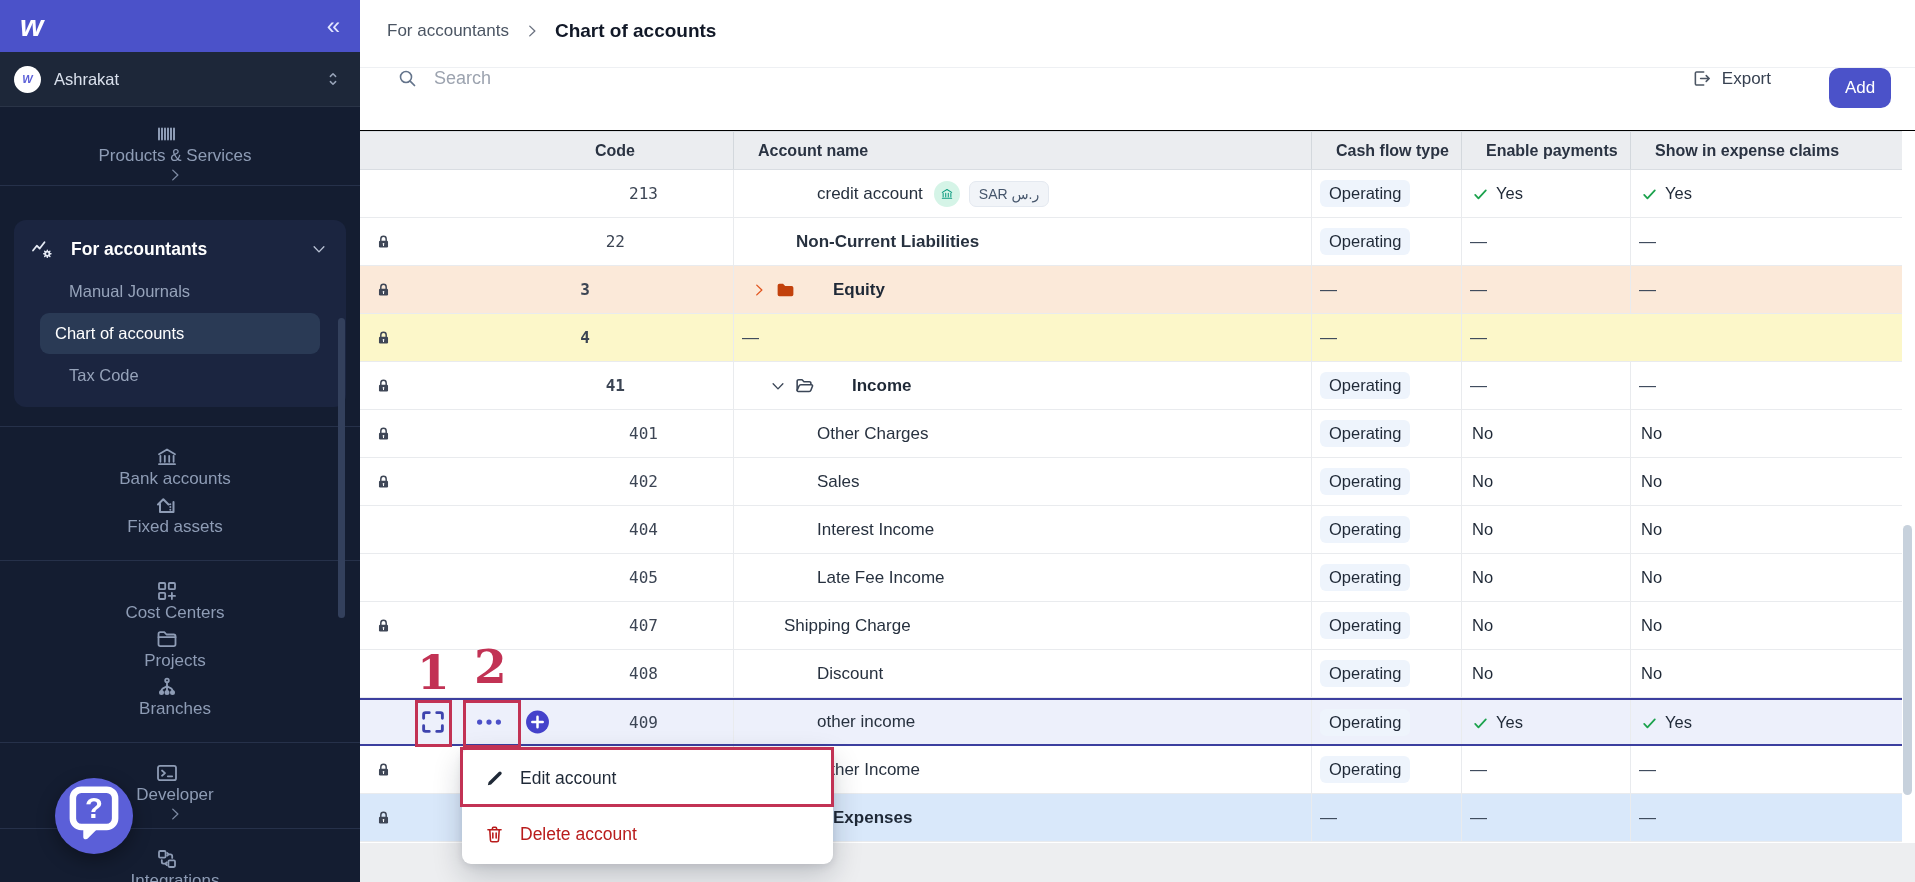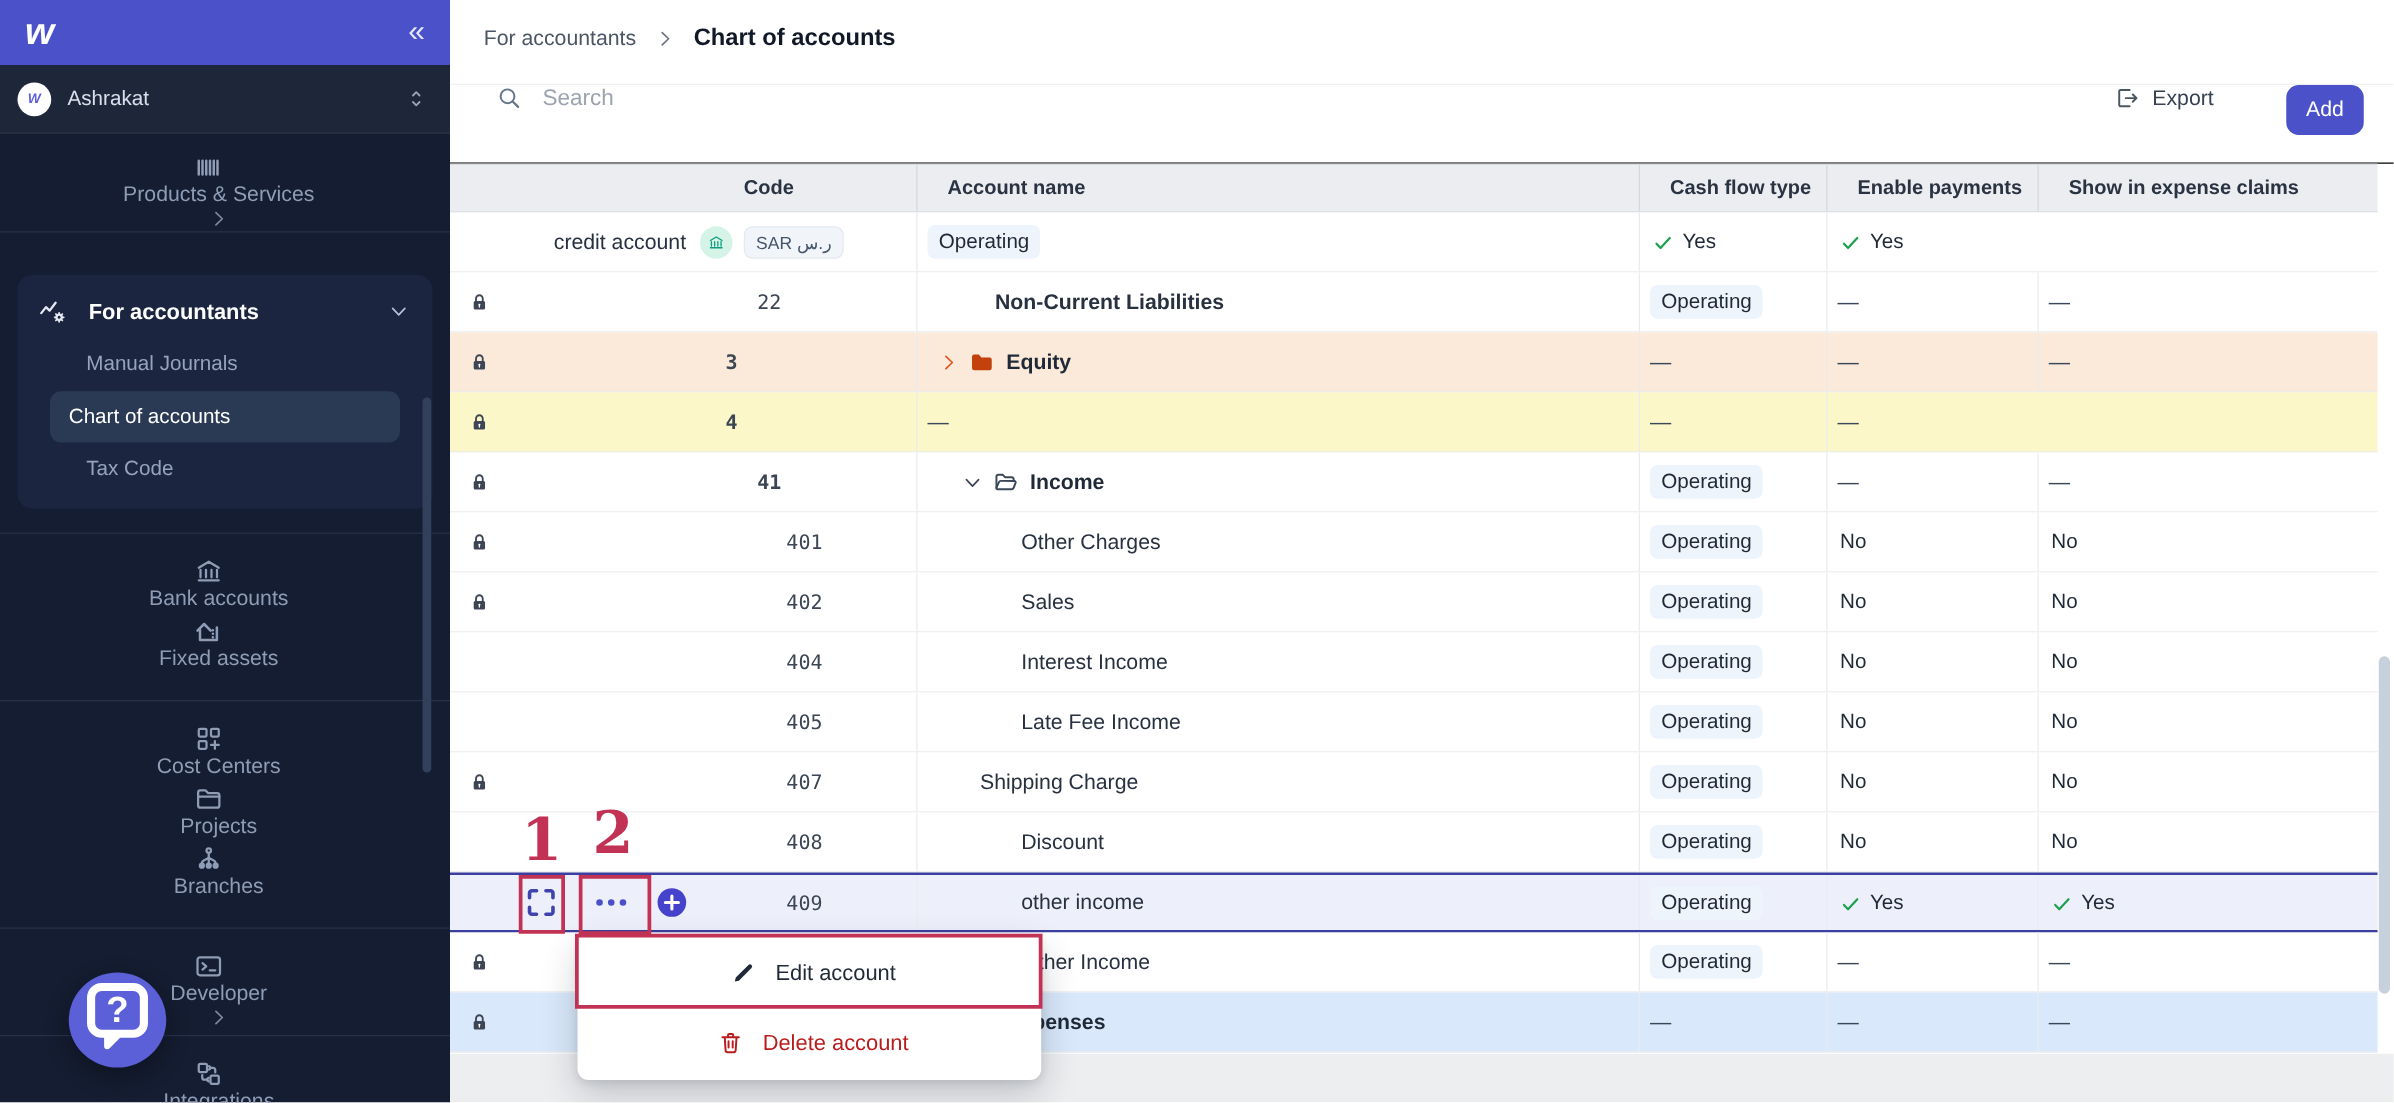--- a/index.html
+++ b/index.html
@@ -58,21 +58,21 @@
   .trow { height:48px; border-bottom:1px solid #E9EBEE; background:#fff; position:relative; }
   .trow.sel { background:#EDF0FB; border-top:2px solid #3C3F9F; border-bottom:2px solid #3C3F9F; }
   .trow .c { display:flex; align-items:center; border-left:1px solid #E9EBEE; overflow:visible; }
   .trow .c:first-child { border-left:none; }
   .c-code { position:relative; justify-content:flex-end; }
   .code { font-family:"DejaVu Sans Mono", monospace; font-size:16px; color:#3C4554; }
   .code.b { font-weight:700; }
   .pr-l1 { padding-right:143px; } .pr-l2 { padding-right:108px; } .pr-l2p { padding-right:108px; } .pr-l3 { padding-right:75px; }
   .lock { position:absolute; left:15px; top:50%; transform:translateY(-50%); width:17px; height:17px; color:#3E4656; }
   .nm { font-size:17px; color:#27313F; white-space:nowrap; }
-  .nm.b { font-weight:700; color:#1F2937; } .nm.sb { font-weight:600; }
+  .nm.b { font-weight:700; color:#1F2937;margin-left:28px; } .nm.sb { font-weight:600; }
   .chev { width:18px; height:18px; margin-right:7px; flex:0 0 auto; }
   .fold { width:21px; height:21px; margin-right:9px; flex:0 0 auto; }
   .bank-badge { width:26px; height:26px; border-radius:50%; background:#D5F4E7; color:#0B9B80;
     display:inline-flex; align-items:center; justify-content:center; margin-left:11px; }
   .bank-badge svg { width:14px; height:14px; }
   .sar-pill { margin-left:9px; background:#F1F4F8; border:1px solid #E4E9F0; border-radius:7px; padding:4px 9px; font-size:14px; color:#45556B; }
   .op-pill { background:#EEF4FC; border-radius:6px; padding:4px 9px; font-size:16.5px; color:#1F2937; margin-left:8px; }
   .dash { color:#3A4759; font-size:17px; padding-left:8px; }
   .yn { display:flex; align-items:flex-end; padding-left:10px; font-size:16.5px; color:#1F2937; }
   .yn .ck { width:17px; height:17px; color:#1CA24D; margin-right:7px; }
@@ -81,21 +81,21 @@
 
   
   .act { position:absolute; top:50%; transform:translateY(-50%); display:flex; align-items:center; justify-content:center; cursor:pointer; }
   .act-expand { left:58px; width:30px; height:30px; color:#3E43AE; }
   .act-menu { left:112px; width:34px; height:30px; color:#4B4FC8; }
   .act-plus { left:165px; width:25px; height:25px; }
 
   
   .ctx { position:absolute; left:462px; top:748px; width:371px; background:#fff; border-radius:9px; z-index:50;
     box-shadow:0 12px 30px rgba(15,23,42,.20), 0 2px 8px rgba(15,23,42,.10); padding:2px 0; }
-  .ctx-item { height:56px; display:flex; align-items:center; padding:0 16px 0 22px; cursor:pointer; font-size:17.5px; color:#1F2937;justify-content:center; }
+  .ctx-item { height:56px; display:flex; align-items:center; padding:0 16px 0 22px; cursor:pointer; font-size:17.5px; color:#1F2937; }
   .ctx-item .ic { width:21px; height:21px; margin-right:15px; }
   .ctx-item.danger { color:#B91C1C; }
 
   
   .marker { position:absolute; z-index:60; font-family:"DejaVu Serif", serif; font-weight:700; font-size:47px; line-height:1; color:#C23254; }
   .m1 { left:417px; top:649px; } .m2 { left:474px; top:643px; }
   .abox { position:absolute; z-index:60; border:3px solid #C23254; }
   .ab1 { left:415px; top:700px; width:37px; height:47px; }
   .ab2 { left:463px; top:700px; width:58px; height:48px; }
   .ab3 { left:460px; top:747px; width:374px; height:60px; }
@@ -274,20 +274,23 @@
     </div>
     <div class="thead tgrid" id="thead">
         <div class="hc">Code</div>
         <div class="hc">Account name</div>
         <div class="hc">Cash flow type</div>
         <div class="hc">Enable payments</div>
         <div class="hc">Show in expense claims</div>
       </div>
     <div id="tbody">
         <div class="trow tgrid">
+          <div class="c c-code">
+            <span class="code pr-l3">213</span>
+          </div>
           <div class="c" style="padding-left: 83px;">
             <span class="nm">credit account</span>
             <span class="bank-badge">
               <svg viewBox="0 0 24 24" width="100%" height="100%" fill="none" stroke="currentColor" stroke-width="1.8" stroke-linecap="round" stroke-linejoin="round">
                 <path d="M4 9.2 12 4.4l8 4.8M5.4 10.8v6M9.8 10.8v6M14.2 10.8v6M18.6 10.8v6M4 19.2h16"></path>
               </svg>
             </span>
             <span class="sar-pill">SAR ر.س</span>
           </div>
           <div class="c">

